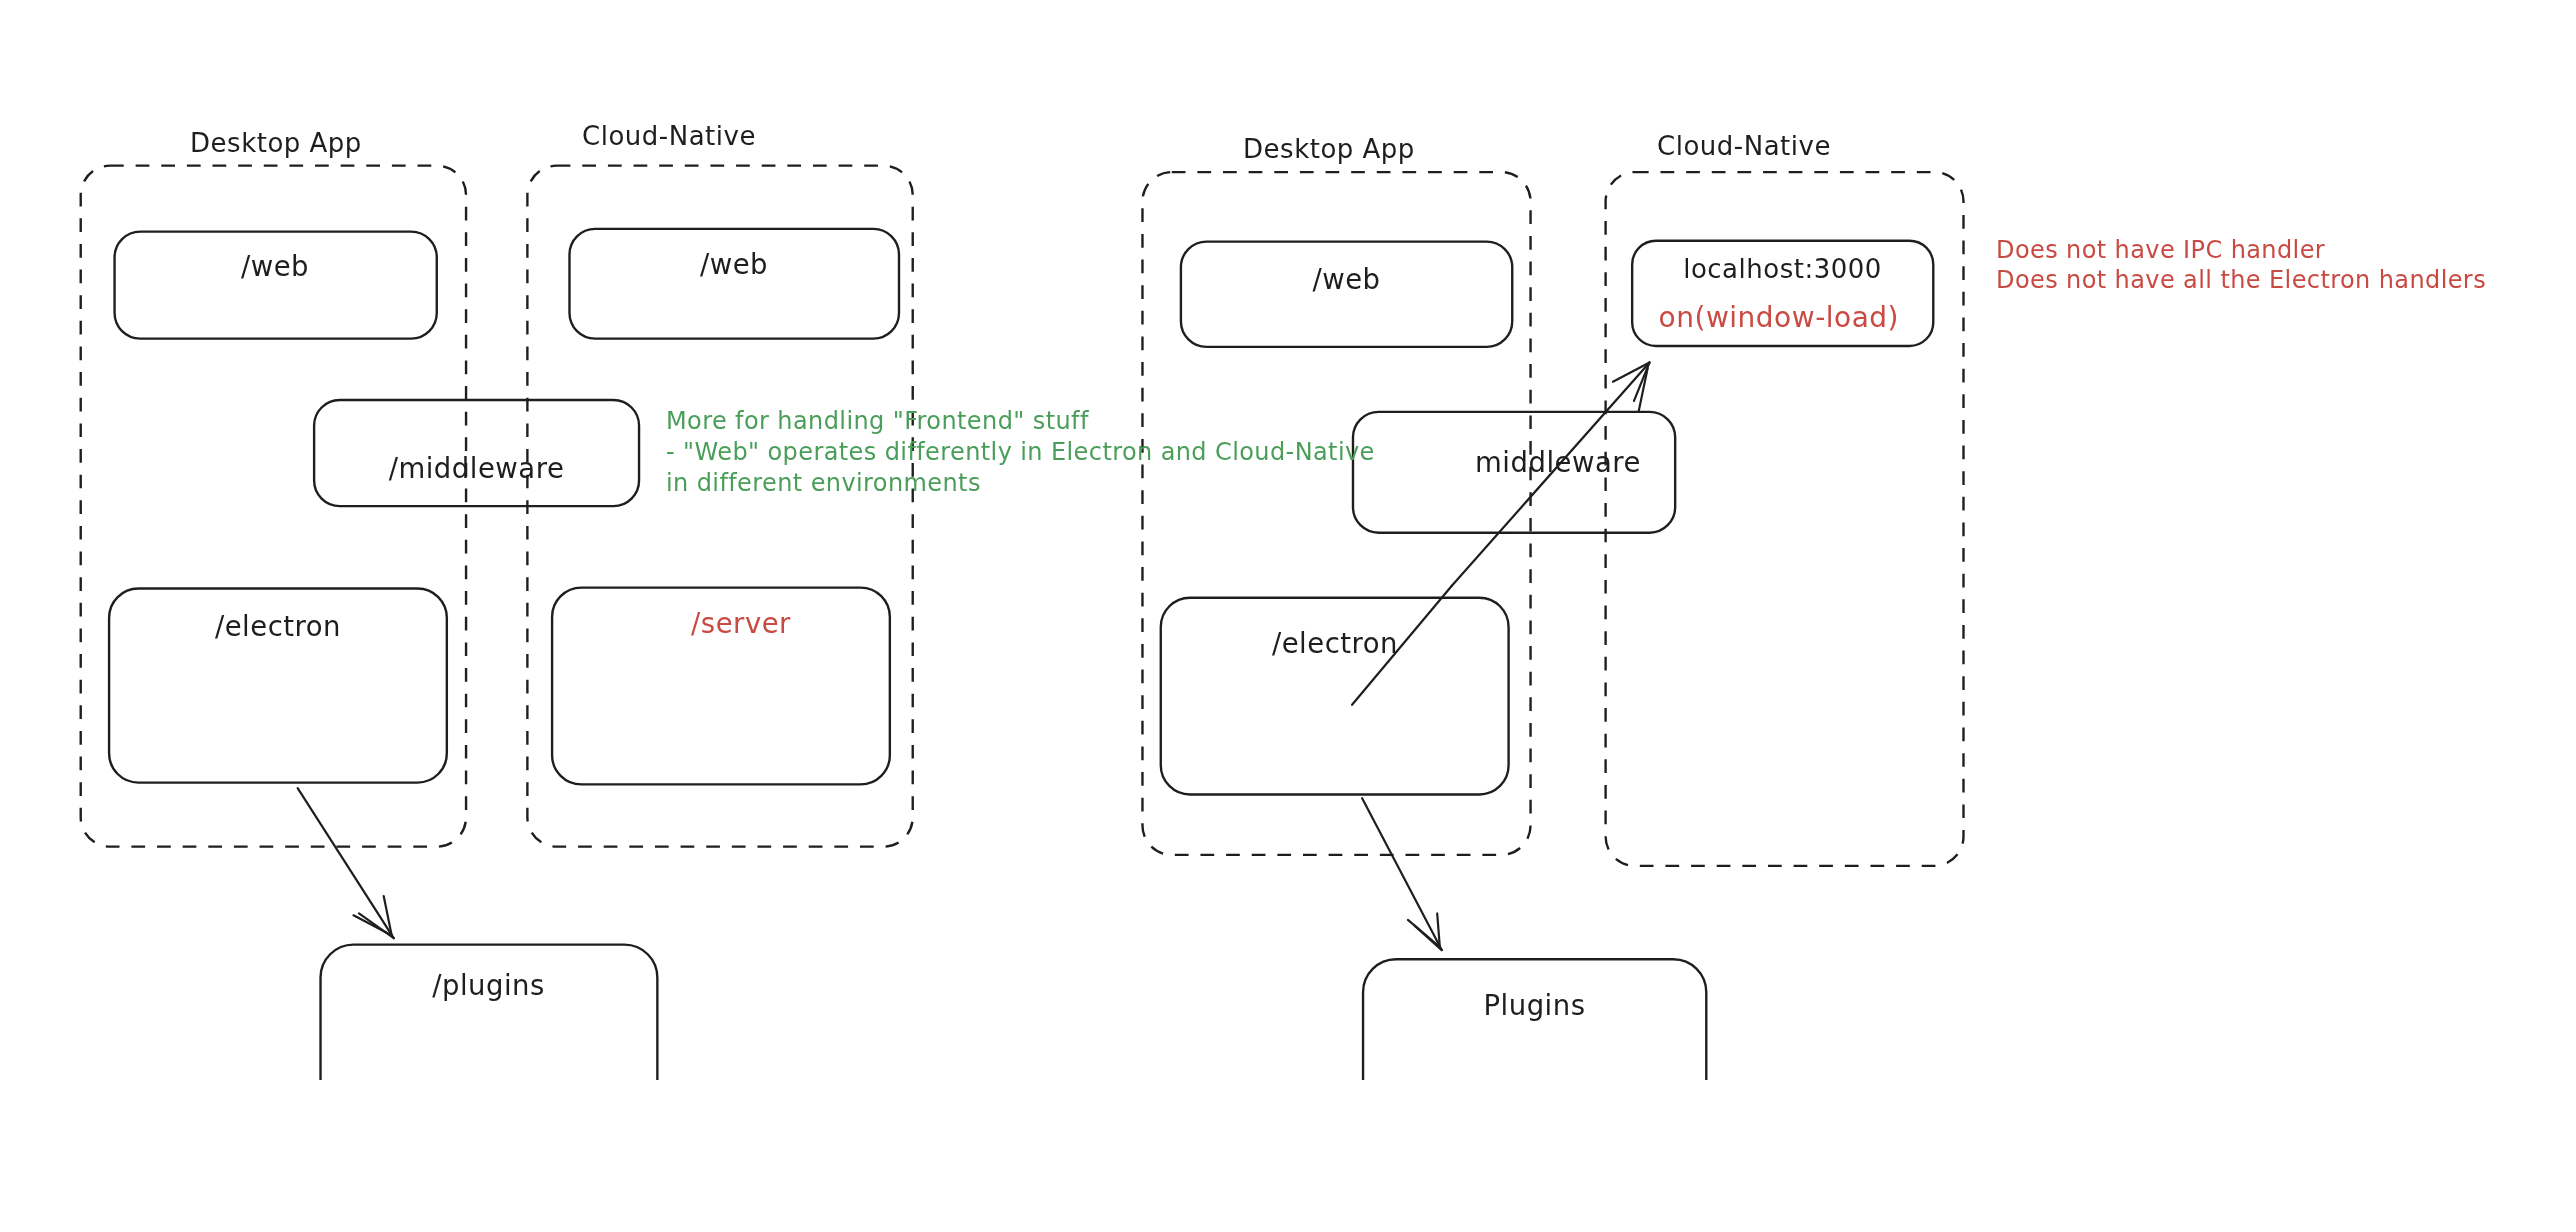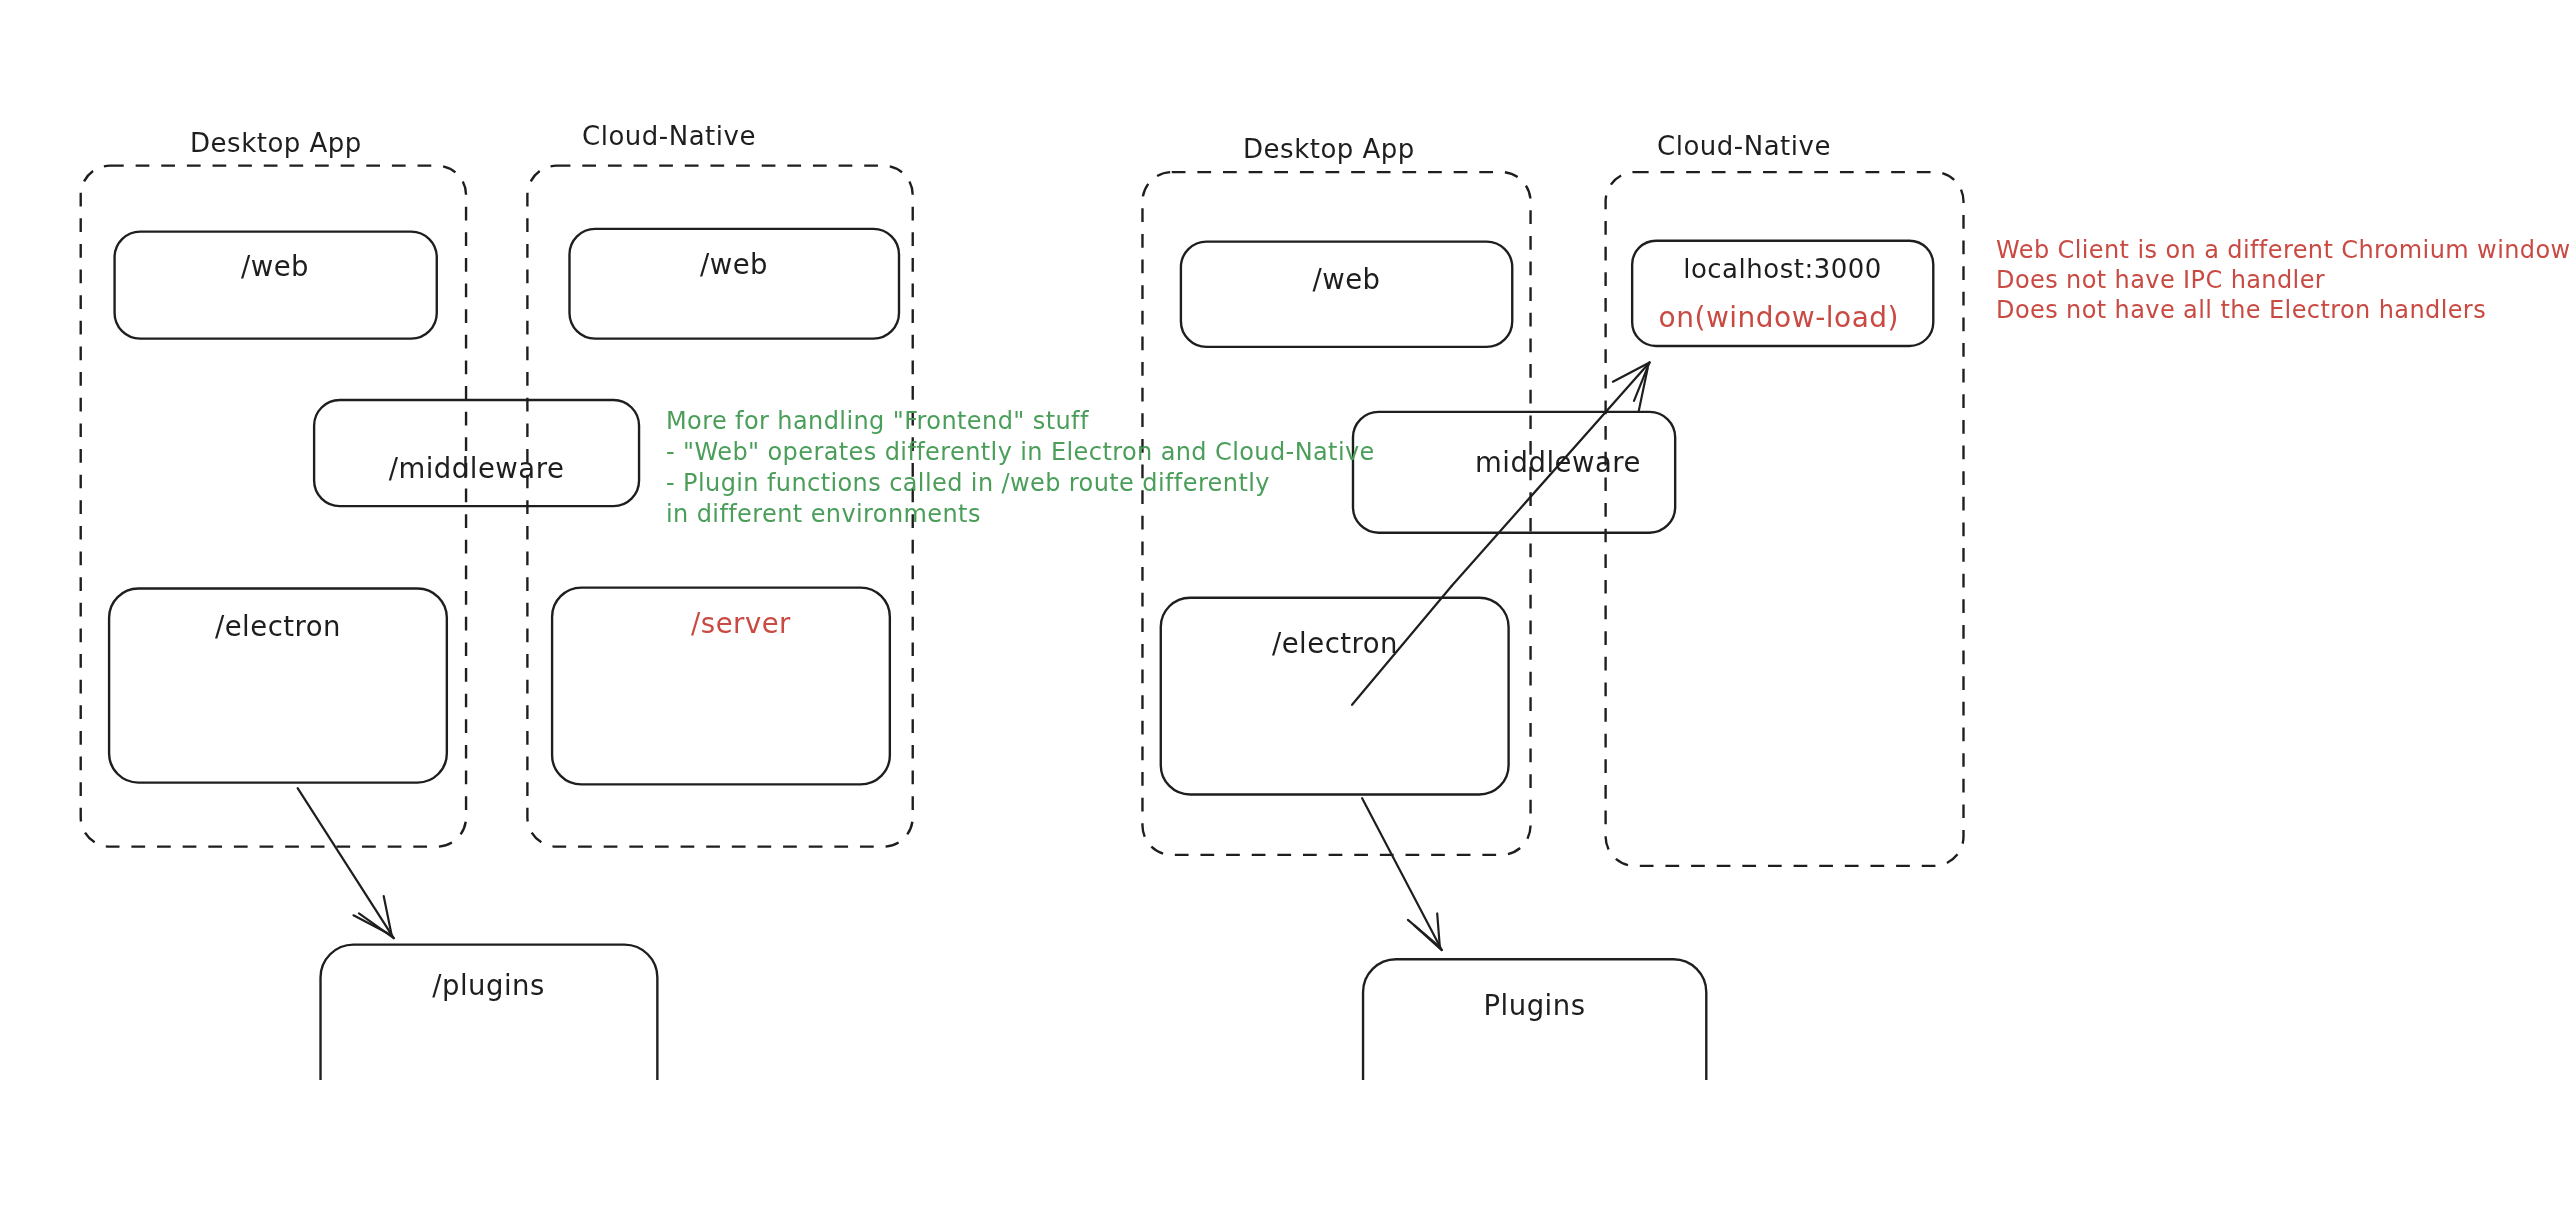--- a/index.html
+++ b/index.html
@@ -85,40 +85,38 @@
 
   <div class="txt label" style="left:109px;top:610px;width:338px;">/electron</div>
 
   <div class="txt label label-red" style="left:572px;top:607px;width:338px;text-align:center;">/server</div>
 
   <div class="txt label" style="left:320px;top:969px;width:337px;">/plugins</div>
 
   <div class="note note-green" style="left:666px;top:406px;">
     <div>More for handling "Frontend" stuff</div>
     <div>- "Web" operates differently in Electron and Cloud-Native</div>
-    <div>- Plugin functions called in /web route differently</div>
     <div>in different environments</div>
   </div>
 
   <div class="txt title" style="left:1210px;top:134px;width:238px;">Desktop App</div>
 
   <div class="txt title" style="left:1625px;top:131px;width:238px;">Cloud-Native</div>
 
   <div class="txt label" style="left:1181px;top:263px;width:331px;">/web</div>
 
   <div class="txt label" style="left:1632px;top:254px;width:301px;font-size:26px;">localhost:3000</div>
 
   <div class="txt sub-red" style="left:1632px;top:301px;width:267px;">on(window-load)</div>
 
   <div class="txt label" style="left:1353px;top:446px;width:322px;padding-left:44px;">middleware</div>
 
   <div class="txt label" style="left:1161px;top:627px;width:348px;">/electron</div>
 
   <div class="txt label" style="left:1363px;top:989px;width:343px;">Plugins</div>
 
   <div class="note note-red" style="left:1996px;top:235px;">
-    <div>Web Client is on a different Chromium window</div>
     <div>Does not have IPC handler</div>
     <div>Does not have all the Electron handlers</div>
   </div>
 
 </div>
 
 
 </body></html>

